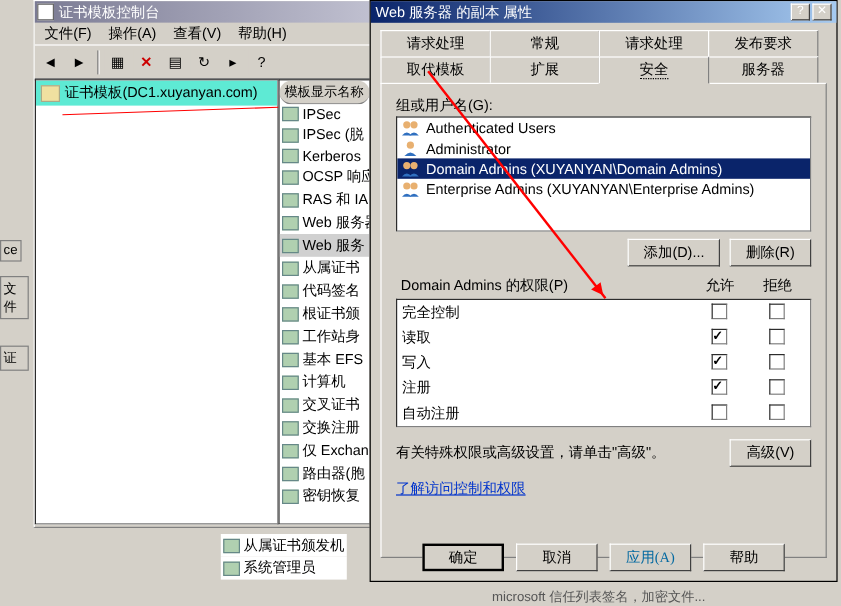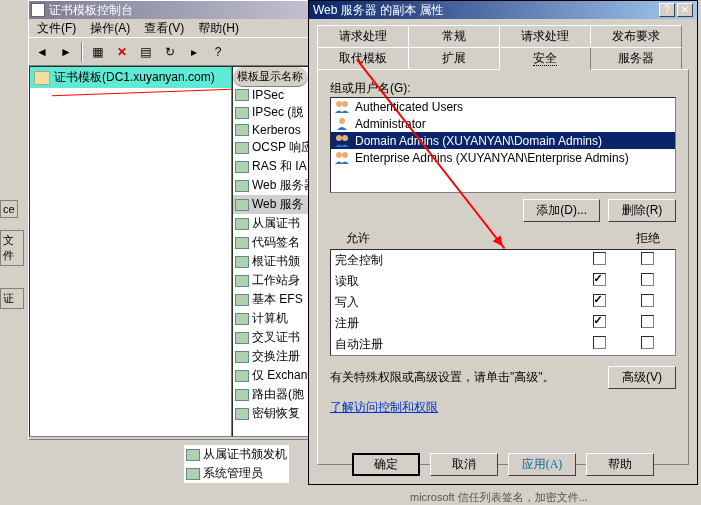--- a/index.html
+++ b/index.html
@@ -44,21 +44,21 @@
 .gicon { width: 18px; height: 15px; margin-right: 4px; display: inline-block; }
 .gicon svg { width: 100%; height: 100%; }
 .btn { padding: 2px 12px; background: #d4d0c8; border: 1px solid #fff; border-right-color: #404040; border-bottom-color: #404040; min-width: 68px; text-align: center; }
 .btn.default { border: 2px solid #000; padding: 1px 11px; }
 .btn-row-ad { display: flex; justify-content: flex-end; gap: 8px; margin-top: 6px; }
 .perm-box { margin-top: 8px; }
 .perm-head { display: flex; justify-content: space-between; padding: 0 4px 2px; }
 .perm-head .lbl { flex: 1; }
 .perm-head .col { width: 48px; text-align: center; }
 .perm-list { background: #fff; border: 1px inset #808080; padding: 0; }
-.perm-row { display: flex; align-items: flex-start; padding: 2px 4px; }
+.perm-row { display: flex; align-items: center; padding: 2px 4px; }
 .perm-row .plbl { flex: 1; }
 .perm-row .pcol { width: 48px; text-align: center; }
 .chk { width: 13px; height: 13px; border: 1px inset #808080; background: #fff; display: inline-block; position: relative; }
 .chk.on::after { content: "✓"; position: absolute; left: 0; top: -2px; font-size: 11px; font-weight: bold; }
 .note { margin-top: 10px; display: flex; align-items: center; justify-content: space-between; }
 .link { color: #0033cc; text-decoration: underline; margin-top: 10px; display: inline-block; }
 .dlg-buttons { position: absolute; bottom: 8px; left: 0; right: 0; display: flex; justify-content: center; gap: 10px; }
 .btn.disabled { color: #0369a1; font-family: Liberation Serif, serif; }
 
 
@@ -251,20 +251,21 @@
             </div>
           </div>
       </div>
       <div class="btn-row-ad">
         <button class="btn">添加(D)...</button>
         <button class="btn">删除(R)</button>
       </div>
 
       <div class="perm-box">
         <div class="perm-head">
+          <span class="lbl">Domain Admins 的权限(P)</span>
           <span class="col">允许</span>
           <span class="col">拒绝</span>
         </div>
         <div class="perm-list" id="perm-rows">
             <div class="perm-row">
               <span class="plbl">完全控制</span>
               <span class="pcol"><span class="chk"></span></span>
               <span class="pcol"><span class="chk"></span></span>
             </div>
             <div class="perm-row">

